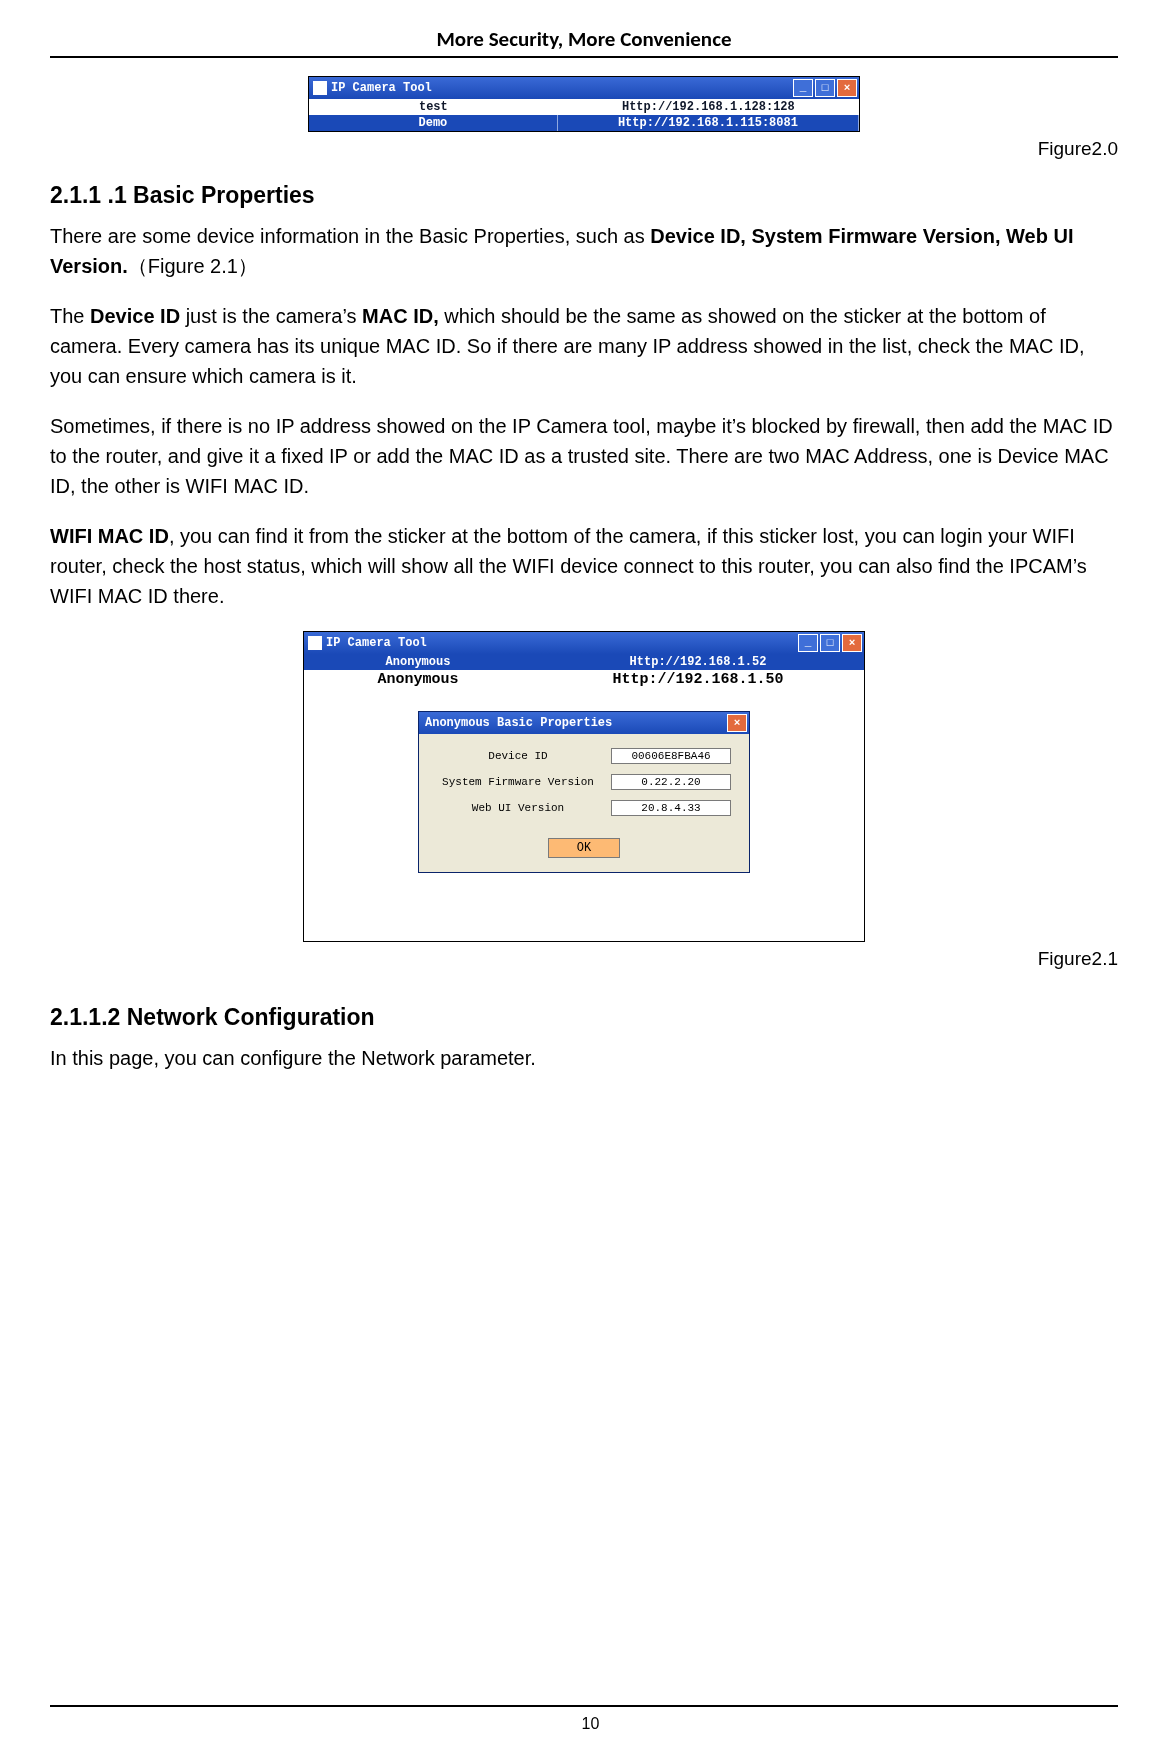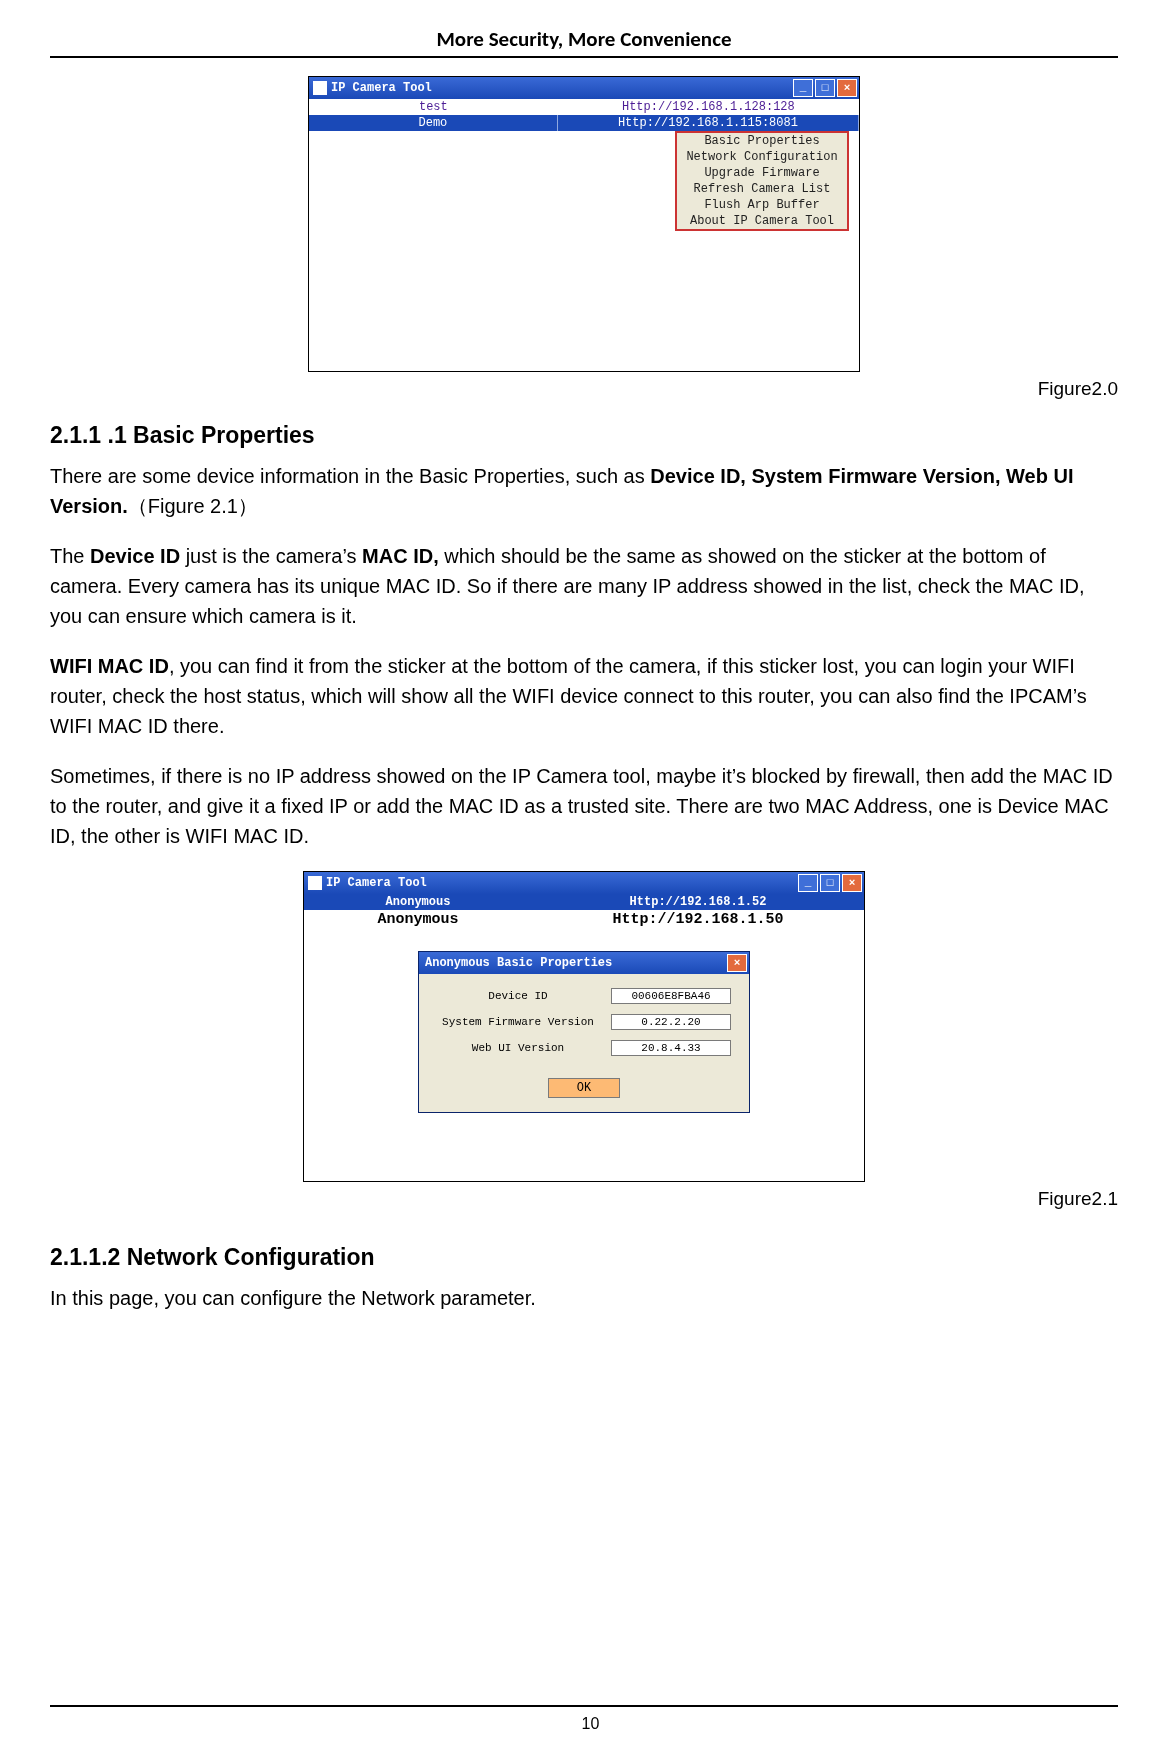--- a/index.html
+++ b/index.html
@@ -14,24 +14,24 @@
 
 
 .win1{width:550px;margin:0 auto;background:#fff;border:1px solid #000;font-family:"Courier New",monospace;font-size:12px}
 .titlebar{background:linear-gradient(#3a6ad6,#1a49b7);color:#fff;display:flex;align-items:center;justify-content:space-between;padding:0;height:22px}
 .titlebar .left{display:flex;align-items:center;gap:4px;padding-left:4px;font-weight:700}
 .titlebar .icon{width:14px;height:14px;background:#fff;display:inline-block}
 .winbtns{display:flex;gap:2px;padding-right:2px}
 .winbtn{width:18px;height:16px;border:1px solid #fff;display:flex;align-items:center;justify-content:center;font-size:11px;font-weight:700;background:#3f6fd8;color:#fff}
 .winbtn.close{background:#e36a3d}
 .listhdr{display:flex}
-.listcell{padding:1px 6px;font-weight:400}
+.listcell{padding:1px 6px;font-weight:700}
 .listhdr .listcell{background:#1a49b7;color:#fff;border-right:1px solid #8fa8e0}
 .testrow{display:flex}
-.testrow .listcell{background:#fff;color:#4c1d95;font-weight:400}
+.testrow .listcell{background:#fff;color:#0f172a;font-weight:700}
 .col-a{width:45%}
 .col-b{width:55%}
 .win1 .body-area{position:relative;height:240px;background:#fff}
 .ctxmenu{position:absolute;top:0;right:10px;width:170px;border:2px solid #c33;background:#ece9d8}
 .ctxmenu .item{font-family:"Courier New",monospace;font-size:12px;padding:1px 6px;color:#222}
 
 
 .win2{width:560px;margin:0 auto;background:#fff;border:1px solid #000;font-family:"Courier New",monospace;font-size:12px}
 .row{display:flex}
 .row .c{padding:1px 10px;font-weight:700}
@@ -76,46 +76,36 @@
         </div>
       </div>
       <div class="testrow">
         <div class="listcell col-a">test</div>
         <div class="listcell col-b">Http://192.168.1.128:128</div>
       </div>
       <div class="listhdr">
         <div class="listcell col-a">Demo</div>
         <div class="listcell col-b">Http://192.168.1.115:8081</div>
       </div>
-      <div class="body-area">
-        <div class="ctxmenu">
-          <div class="item">Basic Properties</div>
-          <div class="item">Network Configuration</div>
-          <div class="item">Upgrade Firmware</div>
-          <div class="item">Refresh Camera List</div>
-          <div class="item">Flush Arp Buffer</div>
-          <div class="item">About IP Camera Tool</div>
-        </div>
-      </div>
     </div>
     <div class="figcap">Figure2.0</div>
   </div>
 
   <div class="heading">2.1.1 .1 Basic Properties</div>
   <div class="body">
     <p>
       <span>There are some device information in the Basic Properties, such as </span><b>Device ID, System Firmware Version, Web UI Version.</b><span>（Figure 2.1）</span>
     </p>
     <p>
       <span>The </span><b>Device ID</b><span> just is the camera’s </span><b>MAC ID,</b><span> which should be the same as showed on the sticker at the bottom of camera. Every camera has its unique MAC ID. So if there are many IP address showed in the list, check the MAC ID, you can ensure which camera is it.</span>
     </p>
+    <p>Sometimes, if there is no IP address showed on the IP Camera tool, maybe it’s blocked by firewall, then add the MAC ID to the router, and give it a fixed IP or add the MAC ID as a trusted site. There are two MAC Address, one is Device MAC ID, the other is WIFI MAC ID.</p>
     <p>
       <b>WIFI MAC ID</b><span>, you can find it from the sticker at the bottom of the camera, if this sticker lost, you can login your WIFI router, check the host status, which will show all the WIFI device connect to this router, you can also find the IPCAM’s WIFI MAC ID there.</span>
     </p>
-    <p>Sometimes, if there is no IP address showed on the IP Camera tool, maybe it’s blocked by firewall, then add the MAC ID to the router, and give it a fixed IP or add the MAC ID as a trusted site. There are two MAC Address, one is Device MAC ID, the other is WIFI MAC ID.</p>
   </div>
 
   <div class="center">
     <div class="win2">
       <div class="titlebar">
         <div class="left">
           <span class="icon"></span>
           <span>IP Camera Tool</span>
         </div>
         <div class="winbtns">

